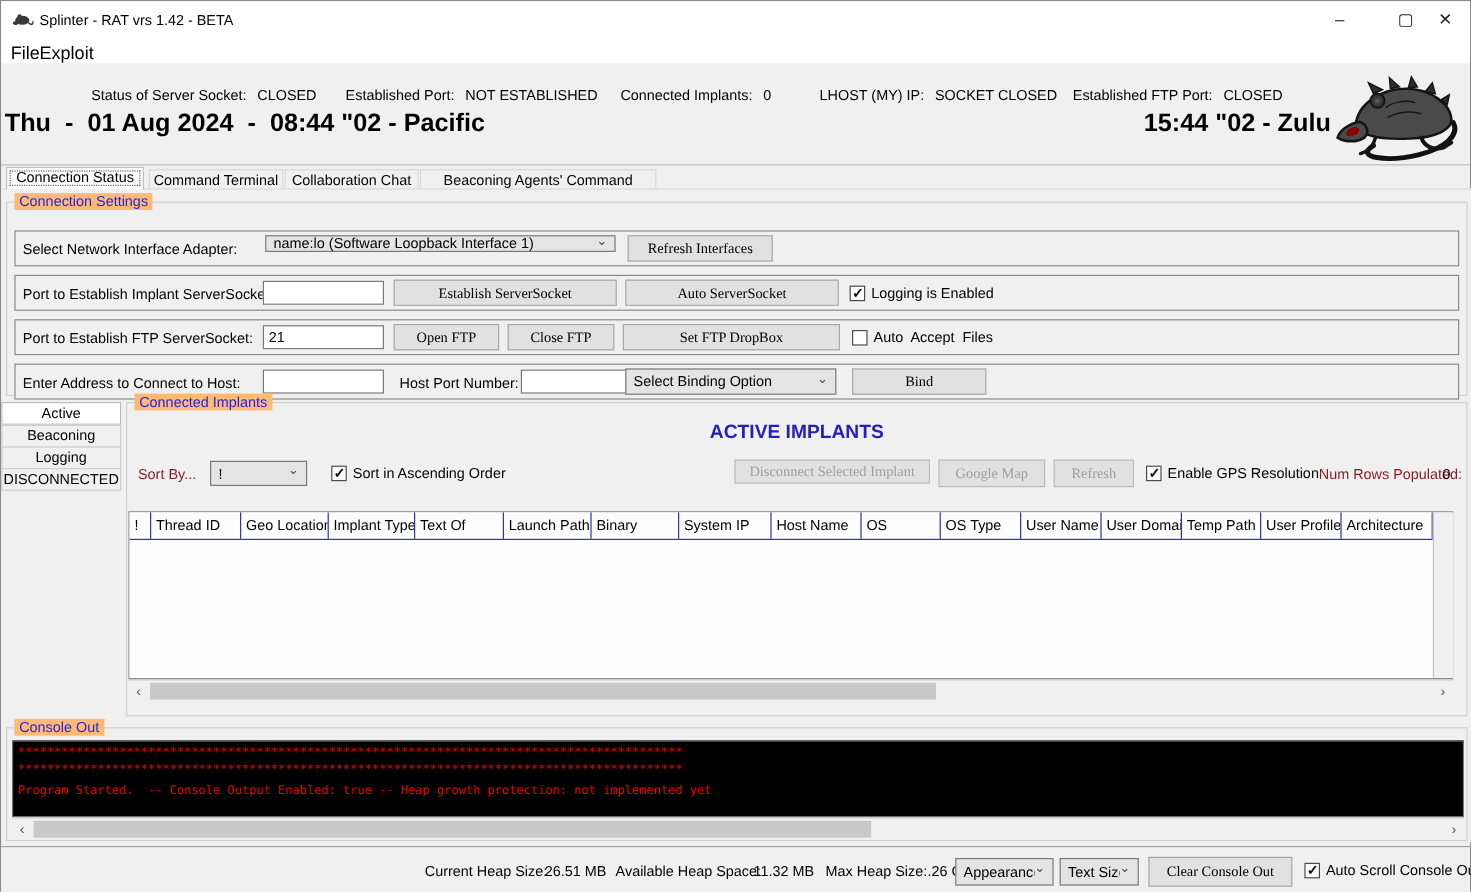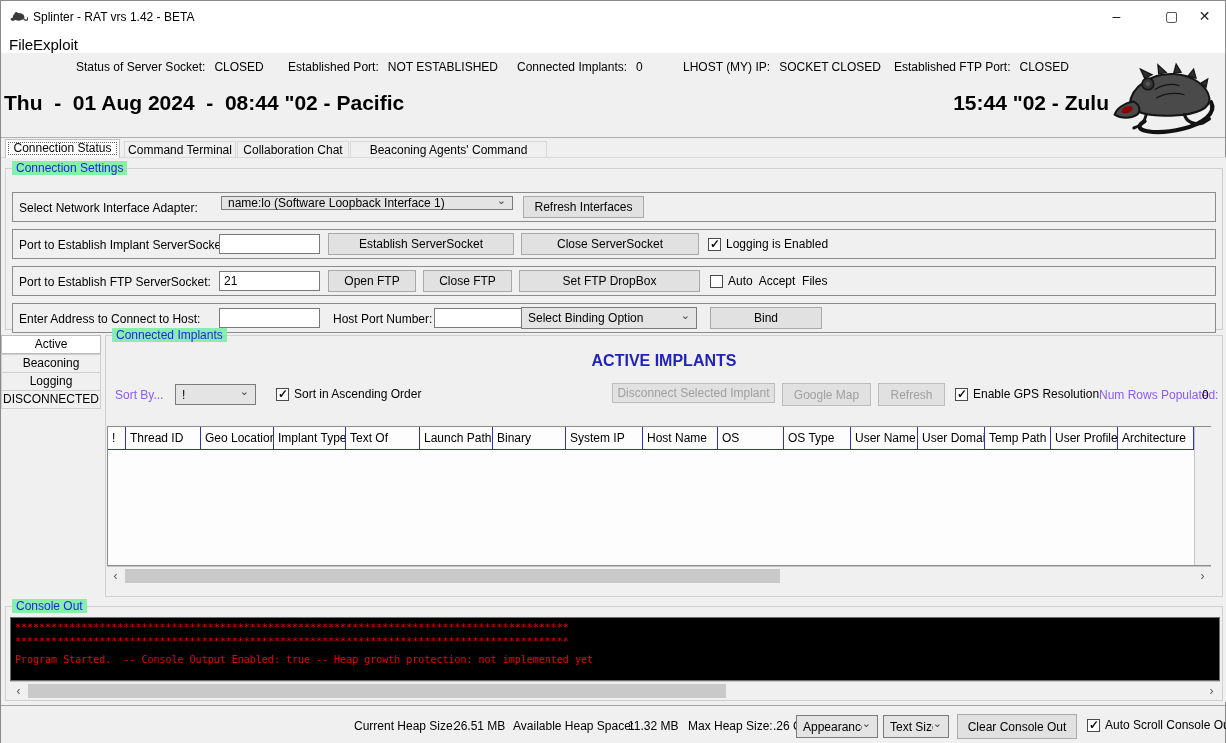--- a/index.html
+++ b/index.html
@@ -12,53 +12,53 @@
   .titlebar { position:absolute; left:0; top:0; width:100%; height:31px; background:#ffffff; }
   .title-text { position:absolute; left:32px; top:9px; font-size:12px; white-space:pre; }
   .win-btn { position:absolute; top:0; width:45px; height:31px; text-align:center; line-height:31px; font-size:14px; color:#222; cursor:default; }
 
   
   .menubar { position:absolute; left:0; top:31px; width:100%; height:21px; background:#ffffff; }
   .menu-item { position:absolute; top:3px; font-size:15px; padding:1px 4px; }
 
   
   .statusstrip { position:absolute; left:0; top:52px; width:100%; height:85px; background:#f0f0f0; border-bottom:1px solid #b0b0b0; }
-  .status-group { position:absolute; top:7px; display:flex; gap:9px; white-space:pre; }
+  .status-group { position:absolute; top:19px; display:flex; gap:9px; white-space:pre; }
 
   
   .clock-local { position:absolute; left:3px; top:38px; font-size:21px; font-weight:bold; white-space:pre; }
   .clock-zulu  { position:absolute; right:116px; top:38px; font-size:21px; font-weight:bold; white-space:pre; }
   .rat-logo { position:absolute; right:4px; top:2px; width:108px; height:82px; }
 
   
   .tabstrip { position:absolute; left:0; top:137px; width:100%; height:20px; background:#f0f0f0; }
   .tab { position:absolute; top:3px; height:17px; background:#f0f0f0; border:1px solid #d9d9d9; border-bottom:none; text-align:center; line-height:16px; font-size:12px; }
   .tab.active { top:1px; height:19px; background:#fdfdfd; border-color:#c2c2c2; outline:1px dotted #666; outline-offset:-4px; z-index:2; }
   .page { position:absolute; left:0; top:156px; width:1226px; height:545px; background:#f0f0f0; border-top:1px solid #d9d9d9; }
 
   
   .groupbox { position:absolute; border:1px solid #d0d0d0; background:#f0f0f0; }
-  .gb-legend { position:absolute; top:-8px; left:6px; background:#86efac; padding:0 4px; color:#2323e8; font-size:12px; }
+  .gb-legend { position:absolute; top:-8px; left:6px; background:#fdba74; padding:0 4px; color:#2323e8; font-size:12px; }
 
   .subpanel { position:absolute; left:6px; width:1204px; height:30px; border:1px solid #8b8b8b; background:#f0f0f0; }
   .row-lbl { position:absolute; top:8px; font-size:12px; white-space:pre; }
 
-  .btn { position:absolute; background:#e1e1e1; border:1px solid #a9a9a9; text-align:center; font-size:12px; font-family:Liberation Sans, sans-serif; color:#000; }
+  .btn { position:absolute; background:#e1e1e1; border:1px solid #a9a9a9; text-align:center; font-size:12px; font-family:Liberation Serif, serif; color:#000; }
   .btn.disabled { color:#9f9f9f; border-color:#bdbdbd; }
   .tbox { position:absolute; background:#fff; border:1px solid #7a7a7a; font-size:12px; font-family:"Liberation Sans",sans-serif; padding:0 4px; }
   .combo { position:absolute; background:#e4e4e4; border:1px solid #7a7a7a; font-size:12px; display:flex; align-items:center; padding:0 6px; }
   .combo .ctext { flex:1; overflow:hidden; white-space:pre; }
   .combo .carrow { color:#444; font-size:11px; }
   .combo .carrow::before { content:"\2304"; position:relative; top:-3px; }
 
   .cb { position:absolute; display:flex; align-items:center; gap:5px; white-space:pre; }
   .cb-box { width:13px; height:13px; background:#fff; border:1px solid #4a4a4a; display:inline-block; position:relative; flex:none; }
   .cb-box.checked::before { content:"\2713"; position:absolute; left:1px; top:-2px; font-size:12px; font-weight:bold; color:#111; }
 
-  .blue { color:#8b5cf6; }
+  .blue { color:#7f1d1d; }
 
   
   .cat-tab { position:absolute; left:0; width:100px; height:19px; background:#f0f0f0; border:1px solid #cfcfcf; text-align:center; line-height:17px; font-size:12px; }
   .cat-tab.active { background:#ffffff; border-color:#bdbdbd; }
 
   
   .table-frame { position:absolute; border:1px solid #8b8b8b; background:#fdfdfd; }
   .thead { position:absolute; left:0; top:0; display:flex; height:23px; background:#fdfdfd; border-bottom:1px solid #3030b8; }
   .th { border-right:1px solid #3030b8; font-size:12px; line-height:22px; padding-left:4px; overflow:hidden; white-space:nowrap; flex:none; }
   .tbody { position:absolute; background:#fdfdfd; }
@@ -157,21 +157,21 @@
           <span class="ctext">name:lo (Software Loopback Interface 1)</span>
           <span class="carrow"></span>
         </div>
         <button class="btn" style="left:510px;top:3px;width:121px;height:22px">Refresh Interfaces</button>
       </div>
 
       <div class="subpanel" style="top:60px">
         <span class="row-lbl" style="left:6px">Port to Establish Implant ServerSocket:</span>
         <input class="tbox" style="left: 206px; top: 4px; width: 101px; height: 20px;" value="">
         <button class="btn" style="left:315px;top:3px;width:186px;height:22px">Establish ServerSocket</button>
-        <button class="btn" style="left:508px;top:3px;width:178px;height:22px">Close ServerSocket</button>
+        <button class="btn" style="left:508px;top:3px;width:178px;height:22px">Auto ServerSocket</button>
         <span class="cb" style="left:695px;top:7px">
           <span class="cb-box checked"></span>
           <span>Logging is Enabled</span>
         </span>
       </div>
 
       <div class="subpanel" style="top:97px">
         <span class="row-lbl" style="left:6px">Port to Establish FTP ServerSocket:</span>
         <input class="tbox" style="left: 206px; top: 4px; width: 101px; height: 20px;" value="21">
         <button class="btn" style="left:315px;top:3px;width:88px;height:22px">Open FTP</button>

